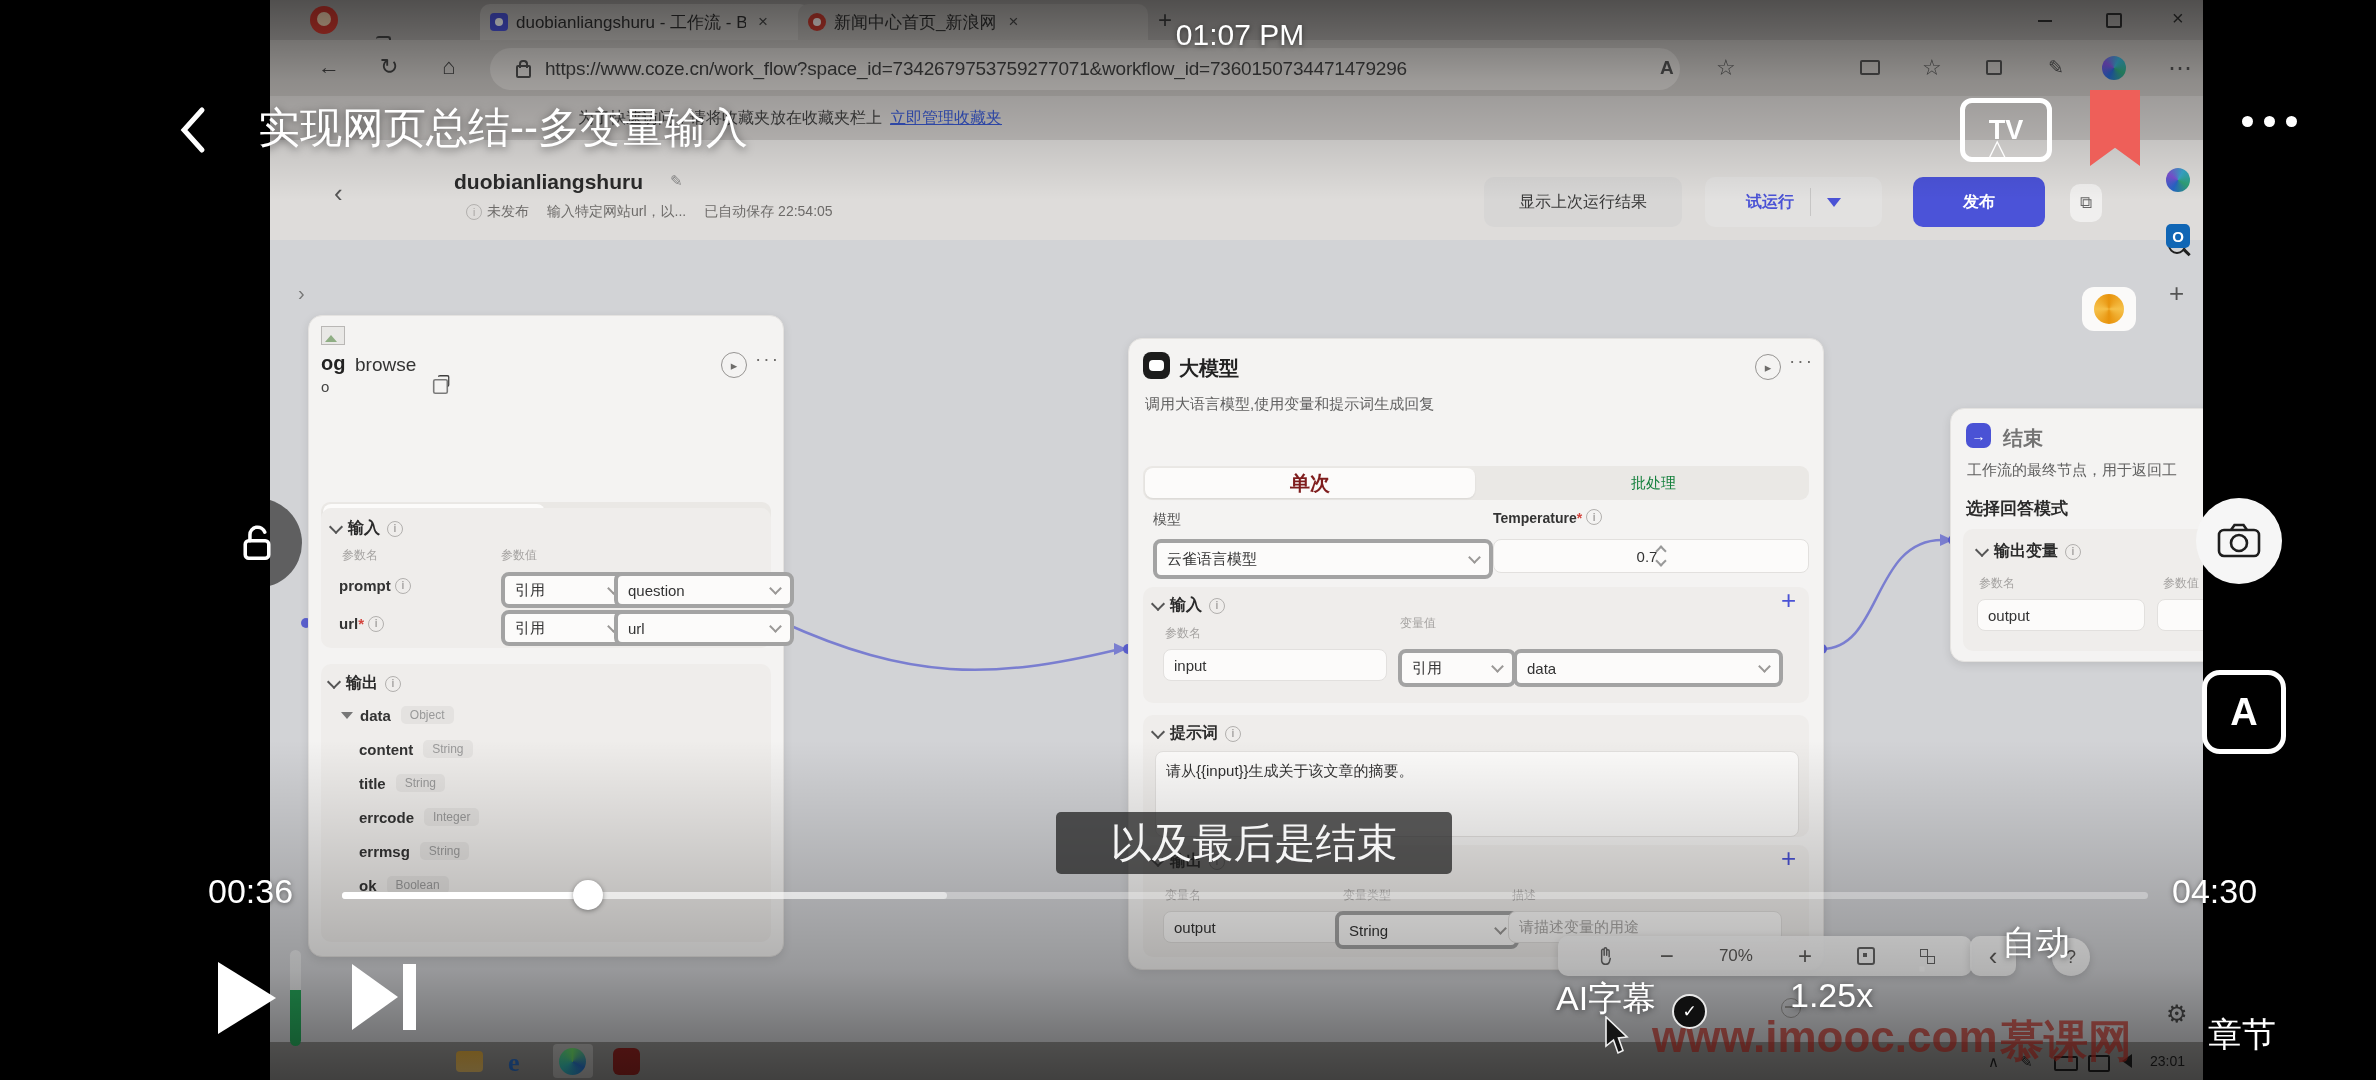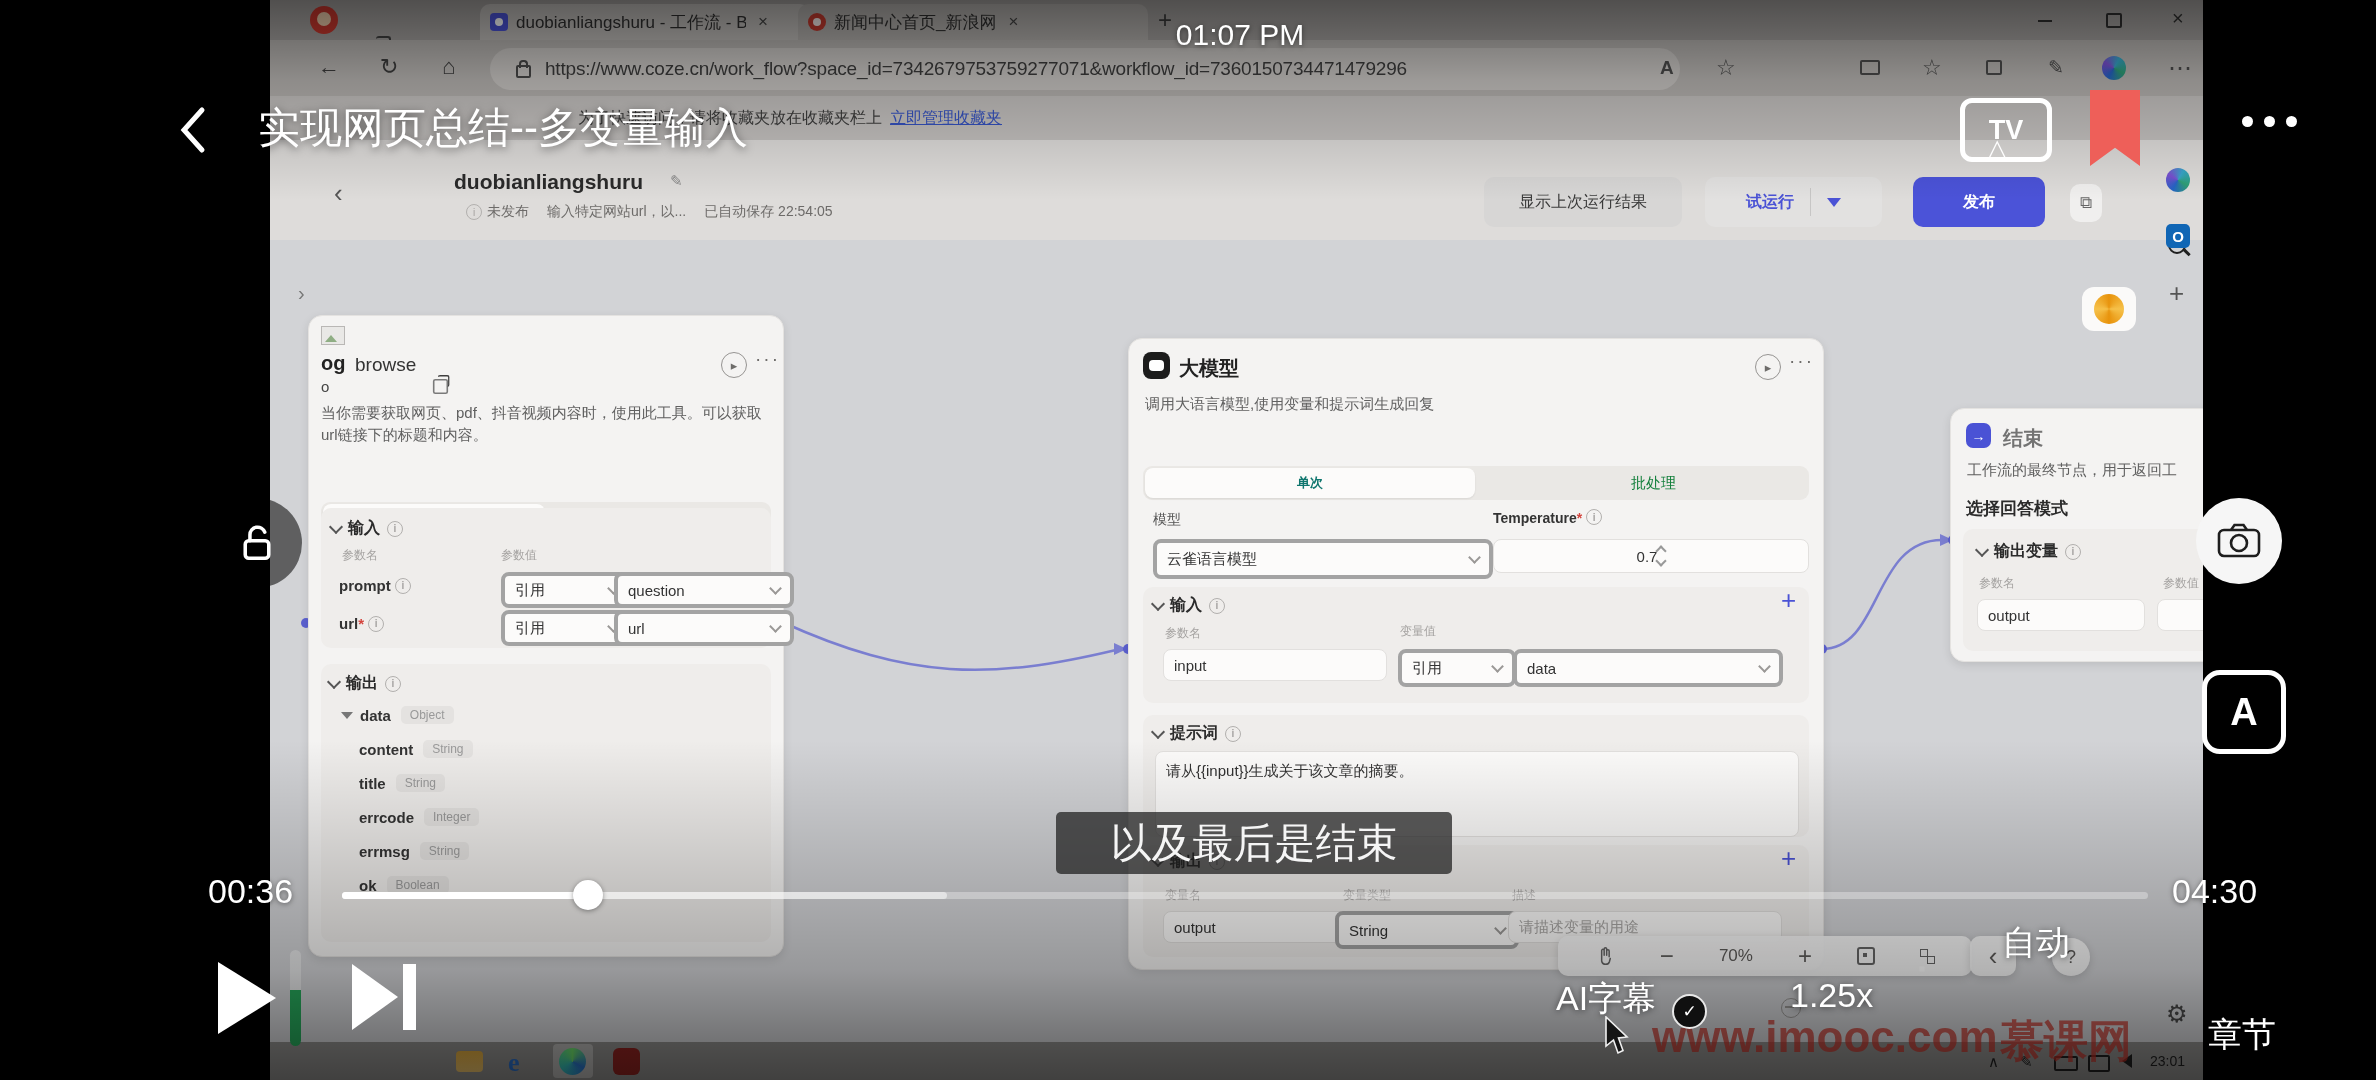--- a/index.html
+++ b/index.html
@@ -48,21 +48,21 @@
   .secthead{font-size:16px;font-weight:bold;color:#2b2b2b;display:flex;align-items:center;gap:7px;}
   .chev{width:8px;height:8px;border-right:2px solid #555;border-bottom:2px solid #555;transform:rotate(45deg);margin-top:-4px;}
   .info{width:14px;height:14px;border:1px solid #b2b0ae;border-radius:50%;color:#a5a3a1;font-size:10px;display:inline-flex;align-items:center;justify-content:center;}
   .col{font-size:12px;color:#a5a3a1;}
   .sel{background:#fcfbfa;border:4px solid #a3a3a3;border-radius:8px;display:flex;align-items:center;justify-content:space-between;padding:0 10px;font-size:15px;color:#333;}
   .caret{width:7px;height:7px;border-right:2px solid #9a9896;border-bottom:2px solid #9a9896;transform:rotate(45deg);margin-top:-3px;}
   .field{background:#fcfbfa;border:1px solid #e2e0de;border-radius:8px;display:flex;align-items:center;padding:0 10px;font-size:15px;color:#333;}
   .badge{background:#e4e2e0;border-radius:5px;font-size:12px;color:#98ikay;color:#999;padding:2px 9px;margin-left:10px;}
   .pname{font-size:15px;color:#333;font-weight:600;}
   .tabs{background:#eae8e5;border-radius:9px;position:relative;}
-  .tabpill{position:absolute;background:#fcfbfa;border-radius:8px;display:flex;align-items:center;justify-content:center;font-size:13px;color:#0f766e;font-weight:bold;box-shadow:0 1px 2px rgba(0,0,0,.08);}
+  .tabpill{position:absolute;background:#fcfbfa;border-radius:8px;display:flex;align-items:center;justify-content:center;font-size:20px;color:#7f1d1d;font-weight:bold;box-shadow:0 1px 2px rgba(0,0,0,.08);}
   .tabalt{position:absolute;font-size:15px;color:#15803d;}
   .runbtn{width:24px;height:24px;border:1.5px solid #969492;border-radius:50%;color:#6e6c6a;font-size:13px;display:flex;align-items:center;justify-content:center;}
   .nodedots{font-size:19px;color:#6e6c6a;letter-spacing:2px;}
   .minus{width:18px;height:18px;border:1.5px solid #9a9896;border-radius:50%;position:relative;}
   .minus::after{content:"";position:absolute;left:3px;top:7px;width:9px;height:2px;background:#9a9896;}
   .addbtn{font-size:26px;color:#4a52d5;font-weight:300;}
   .red{color:#d4453e;}
   .desc{font-size:15px;color:#606060;line-height:22px;}
   .thumb{width:22px;height:17px;border:1px solid #b9b7b5;background:#e9e8e6;position:relative;}
   .thumb::after{content:"";position:absolute;left:3px;bottom:2px;border-left:6px solid transparent;border-right:6px solid transparent;border-bottom:7px solid #8fae84;}
@@ -199,21 +199,20 @@
     </svg>
 
     <div class="a node" style="left:38px;top:315px;width:474px;height:640px;">
       <div class="a thumb" style="left:12px;top:10px;"></div>
       <div class="a" style="left:12px;top:36px;font-size:20px;font-weight:bold;color:#222;">og</div>
       <div class="a" style="left:46px;top:38px;font-size:19px;color:#333;">browse</div>
       <div class="a dblsq" style="left:122px;top:42px;border-color:#7a7a7a;transform:scale(.8);"></div>
       <div class="a" style="left:12px;top:62px;font-size:15px;color:#444;">o</div>
       <div class="a runbtn" style="left:412px;top:36px;">▸</div>
       <div class="a nodedots" style="left:446px;top:32px;">···</div>
-      <div class="a des desc" style="left:12px;top:86px;width:448px;">当你需要获取网页、pdf、抖音视频内容时，使用此工具。可以获取url链接下的标题和内容。</div>
 
       <div class="a tabs" style="left:12px;top:148px;width:450px;height:32px;">
         <div class="tabpill" style="left:2px;top:2px;width:222px;height:28px;">单次</div>
         <div class="tabalt" style="left:318px;top:7px;">批处理</div>
       </div>
 
       <div class="a sect" style="left:12px;top:192px;width:450px;height:140px;"></div>
       <div class="a secthead" style="left:22px;top:202px;">
         <span class="chev"></span>
         <span>输入</span>
@@ -302,21 +301,21 @@
       </div>
 
       <div class="a sect" style="left:14px;top:248px;width:666px;height:116px;"></div>
       <div class="a secthead" style="left:24px;top:256px;">
         <span class="chev"></span>
         <span>输入</span>
         <span class="info">i</span>
       </div>
       <div class="a addbtn" style="left:652px;top:246px;">+</div>
       <div class="a col" style="left:36px;top:286px;">参数名</div>
-      <div class="a col" style="left:271px;top:284px;">变量值</div>
+      <div class="a col" style="left:271px;top:276px;">变量值</div>
       <div class="a field" style="left:34px;top:310px;width:202px;height:30px;">input</div>
       <div class="a sel" style="left:269px;top:310px;width:90px;height:30px;">
           <span>引用</span>
           <span class="caret"></span>
         </div>
       <div class="a sel" style="left:384px;top:310px;width:242px;height:30px;">
           <span>data</span>
           <span class="caret"></span>
         </div>
       <div class="a minus" style="left:652px;top:316px;"></div>

